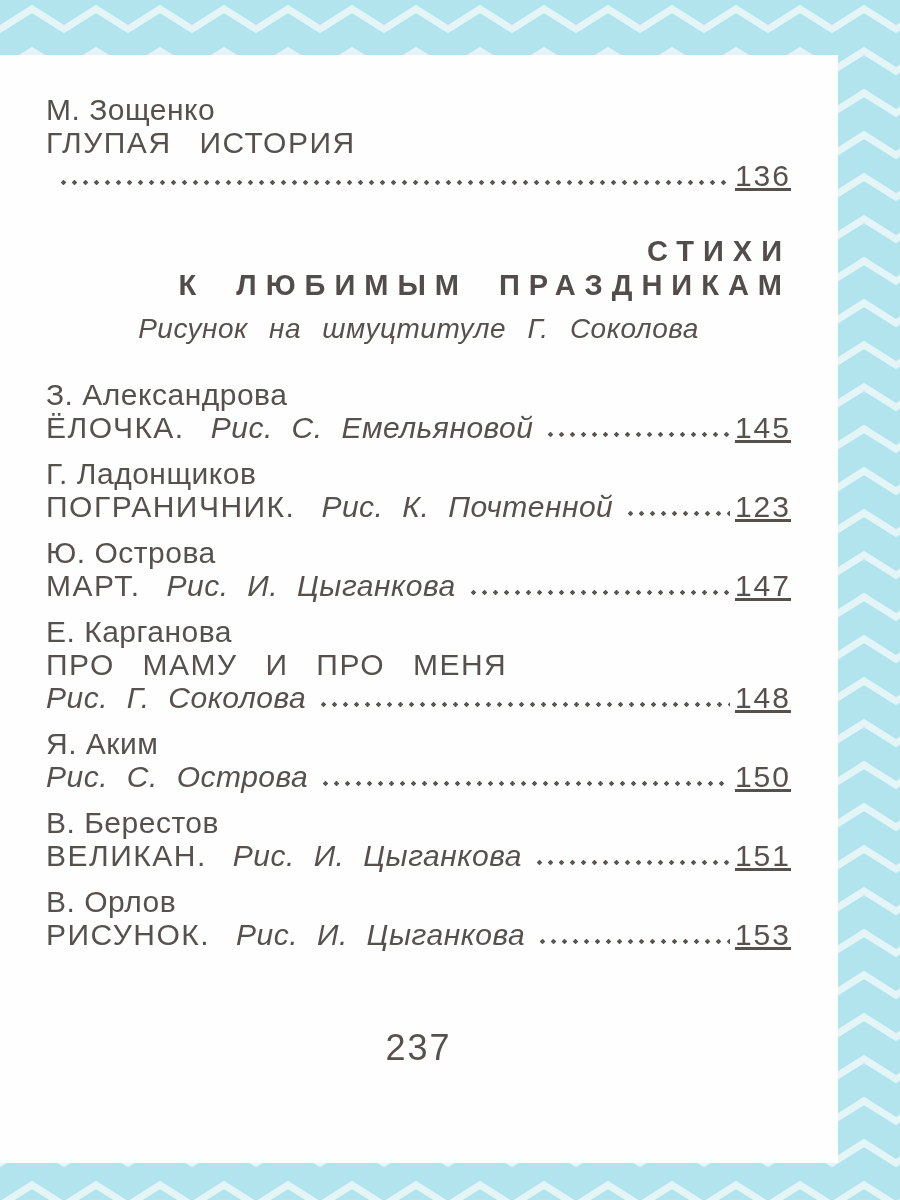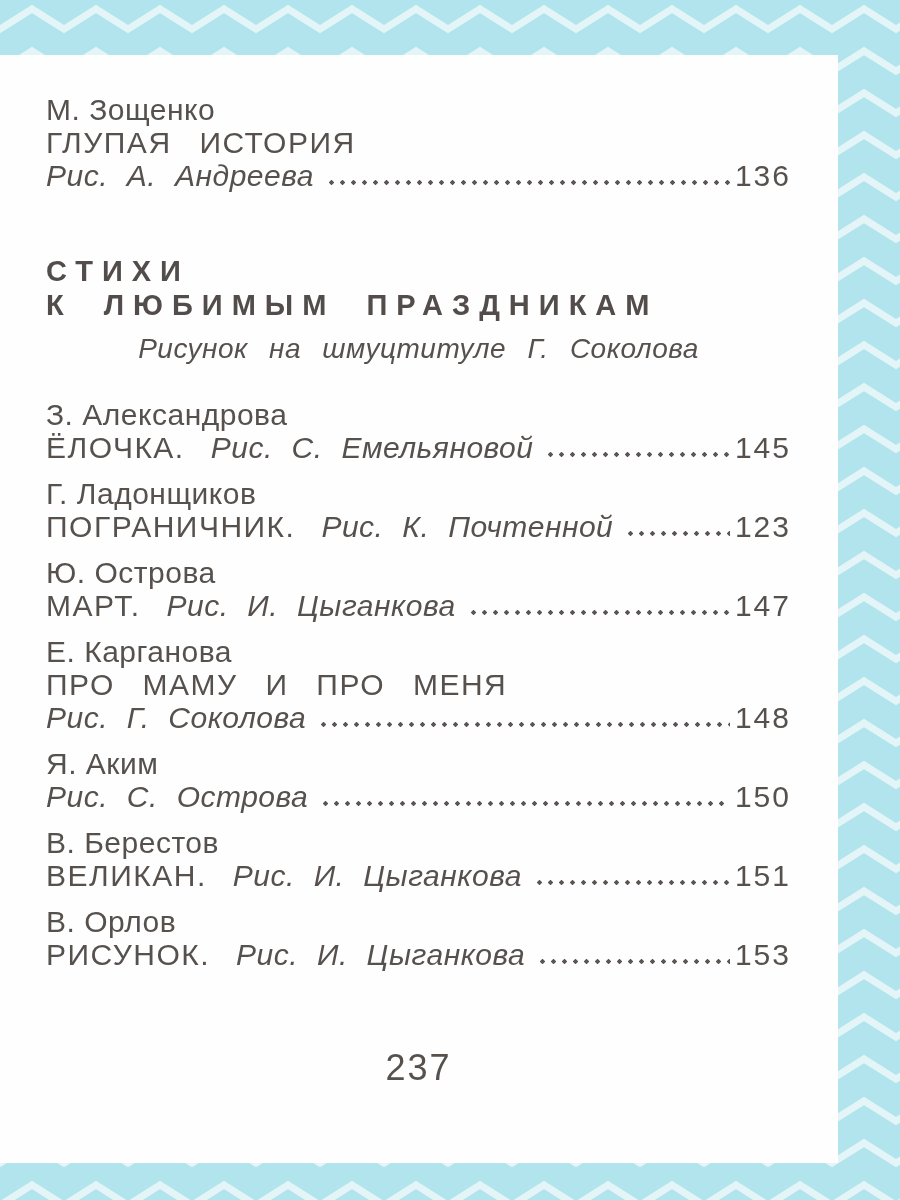--- a/index.html
+++ b/index.html
@@ -46,24 +46,24 @@
   .leader {
     flex: 1 1 20px;
     min-width: 20px;
     height: 7px;
     margin: 0 3px -1px 12px;
     background-image: radial-gradient(circle, #5b5654 2.1px, rgba(0,0,0,0) 2.3px);
     background-size: 11px 7px;
     background-repeat: repeat-x;
     background-position: 0 100%;
   }
-  .pagenum { letter-spacing: 2px; margin-left: 2px; }
+  .pagenum { letter-spacing: 2px; margin-left: 2px; text-decoration: underline; }
   .heading {
-    margin-top: 62px;
-    text-align: left;
+    margin-top: 42px;
+    text-align: right;
     font-weight: bold;
     font-size: 29px;
     line-height: 34px;
     letter-spacing: 9px;
     word-spacing: 14px;
     color: #524d4b;
   }
   .subtitle {
     margin-top: 10px;
     text-align: center;
@@ -98,21 +98,20 @@
 
   <div class="sheet">
 
     <div id="pre-entries">
         <div class="entry">
           <div class="line author">М. Зощенко</div>
           <div class="line">
             <span class="t-upper">ГЛУПАЯ ИСТОРИЯ</span>
           </div>
           <div class="line">
-            <span class="illust">Рис. А. Андреева</span>
             <span class="leader"></span>
             <span class="pagenum">136</span>
           </div>
         </div>
       </div>
 
     <div class="heading">
       <div>СТИХИ</div>
       <div>К ЛЮБИМЫМ ПРАЗДНИКАМ</div>
     </div>

